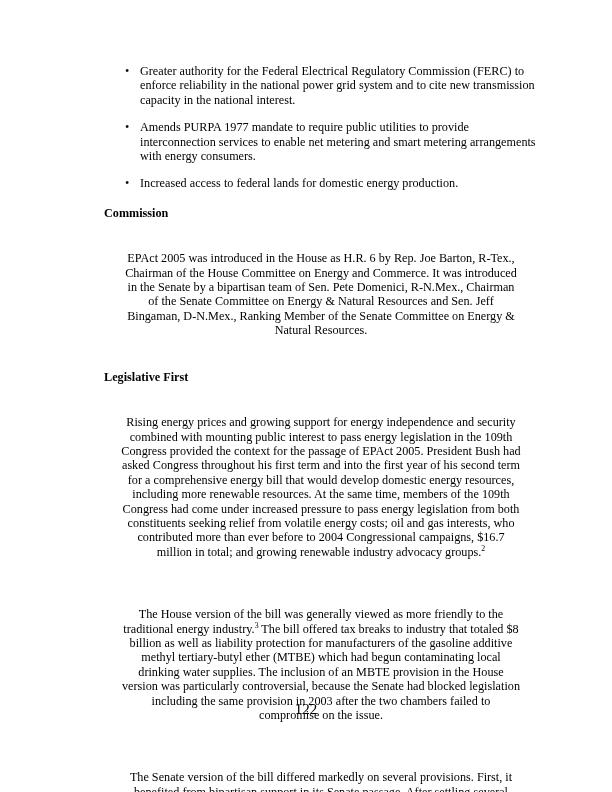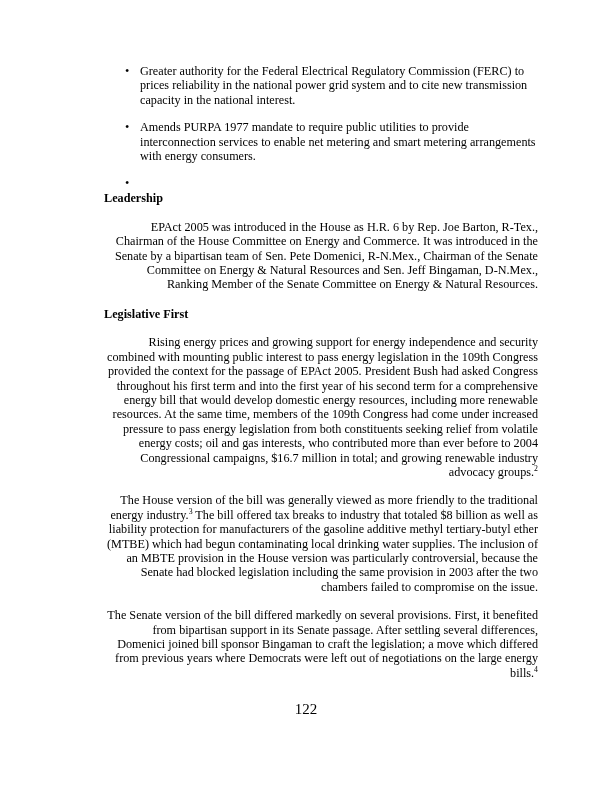--- a/index.html
+++ b/index.html
@@ -64,22 +64,22 @@
   .section-heading {
     font-size: 12.2px;
     line-height: 14.4px;
     font-weight: bold;
     margin: 0;
   }
 
   .body-para {
     font-size: 12.2px;
     line-height: 14.4px;
-    margin: 0;
-    text-align: right;
+    margin: 17px;
+    text-align: center;
   }
 
   .sup-note {
     font-size: 7.8px;
     vertical-align: super;
     line-height: 0;
   }
   .gap-after-leadership  { height: 14px; }
   .gap-before-legstory   { height: 15px; }
   .gap-after-legstory    { height: 14px; }
@@ -99,34 +99,35 @@
 </head>
 <body>
 
 <div class="page">
 
   <div class="content">
 
     <ul class="bullet-list">
       <li class="bullet-item">
         <span class="bullet-glyph">•</span>
-        <span>Greater authority for the Federal Electrical Regulatory Commission (FERC) to prices reliability in the national power grid system and to cite new transmission capacity in the national interest.</span>
+        <span>Greater authority for the Federal Electrical Regulatory Commission (FERC) to enforce reliability in the national power grid system and to cite new transmission capacity in the national interest.</span>
       </li>
       <li class="bullet-item">
         <span class="bullet-glyph">•</span>
         <span>Amends PURPA 1977 mandate to require public utilities to provide interconnection services to enable net metering and smart metering arrangements with energy consumers.</span>
       </li>
       <li class="bullet-item">
         <span class="bullet-glyph">•</span>
+        <span>Increased access to federal lands for domestic energy production.</span>
       </li>
     </ul>
 
     <div class="gap-bullets-end"></div>
 
-    <h2 class="section-heading">Leadership</h2>
+    <h2 class="section-heading">Commission</h2>
 
     <div class="gap-after-leadership"></div>
 
     <p class="body-para">EPAct 2005 was introduced in the House as H.R. 6 by Rep. Joe Barton, R-Tex., Chairman of the House Committee on Energy and Commerce.  It was introduced in the Senate by a bipartisan team of Sen. Pete Domenici, R-N.Mex., Chairman of the Senate Committee on Energy &amp; Natural Resources and Sen. Jeff Bingaman, D-N.Mex., Ranking Member of the Senate Committee on Energy &amp; Natural Resources.</p>
 
     <div class="gap-before-legstory"></div>
 
     <h2 class="section-heading">Legislative First</h2>
 
     <div class="gap-after-legstory"></div>

